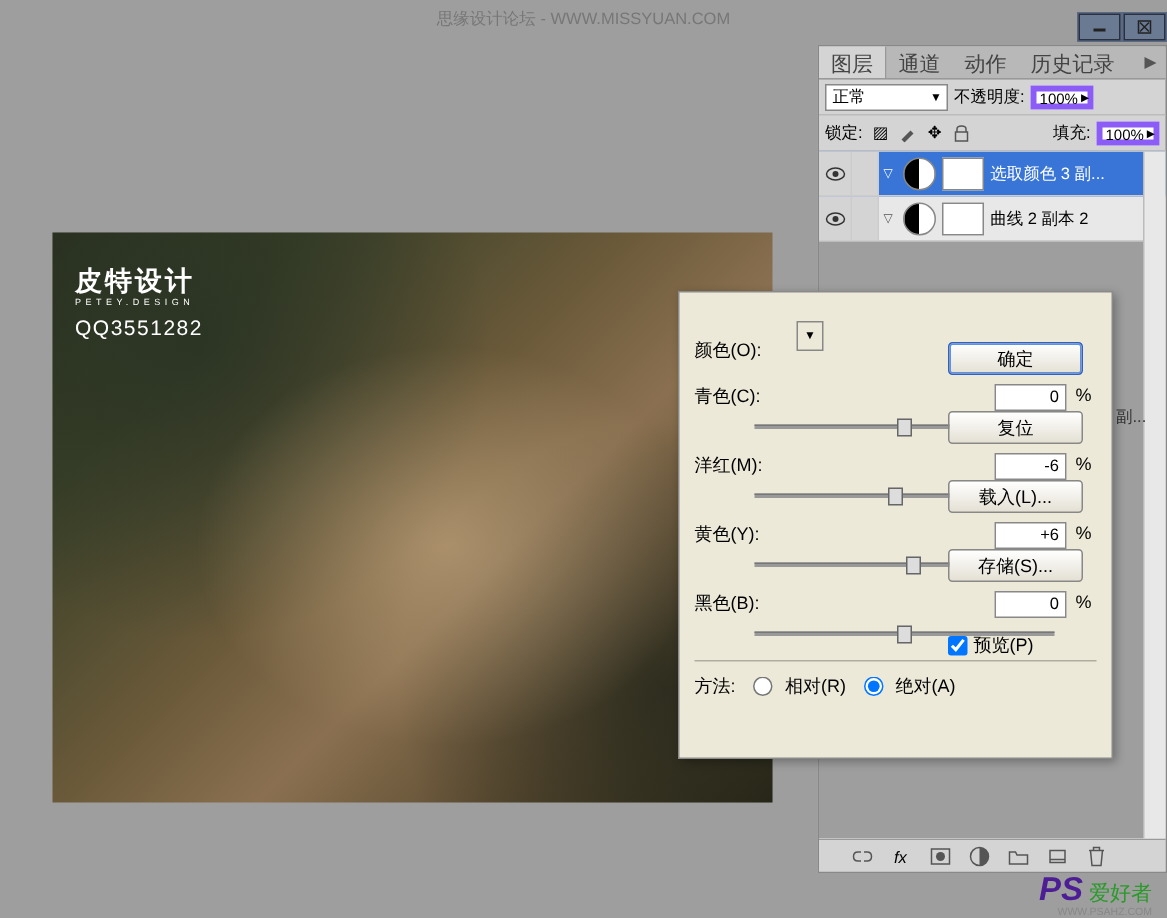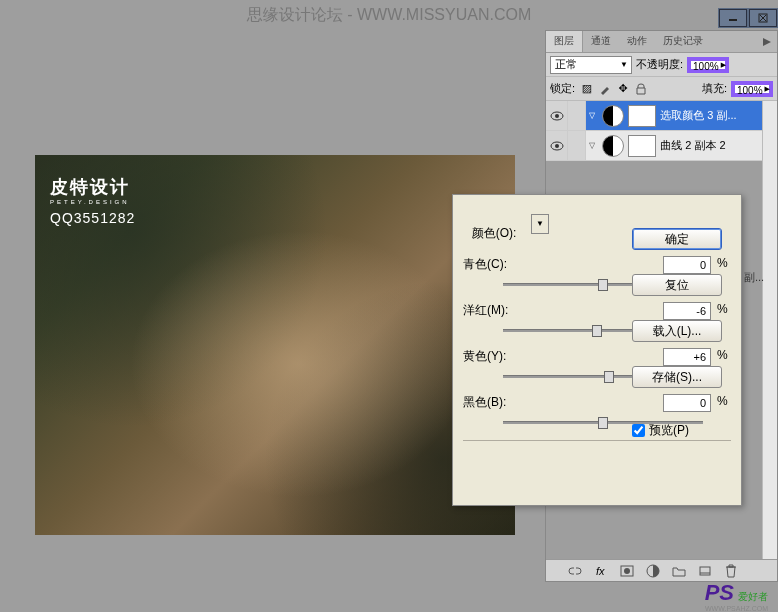--- a/index.html
+++ b/index.html
@@ -12,31 +12,31 @@
 }
 .photo-bg::before {
   content: ""; position: absolute; inset: 0;
   background: radial-gradient(ellipse at 55% 55%, rgba(200,170,130,0.6) 0%, transparent 45%),
               radial-gradient(circle at 20% 20%, rgba(40,50,35,0.8) 0%, transparent 40%),
               radial-gradient(circle at 85% 80%, rgba(30,35,25,0.7) 0%, transparent 35%);
 }
 .watermark-logo { position: absolute; left: 15px; top: 20px; color: #fff; font-size: 18px; font-weight: bold; letter-spacing: 2px; }
 .watermark-logo small { display: block; font-size: 6px; letter-spacing: 3px; font-weight: normal; }
 .watermark-qq { position: absolute; left: 15px; top: 55px; color: #fff; font-size: 14px; letter-spacing: 1px; }
-.top-watermark { position: absolute; left: 50%; top: 5px; transform: translateX(-50%); font-size: 16px; color: #777; }
+.top-watermark { position: absolute; left: 50%; top: 5px; transform: translateX(-50%); font-size: 11px; color: #777; }
 
 
 .layers-panel {
   position: absolute; right: 0; top: 30px; width: 233px; height: 552px;
   background: #d4d4d4; border: 1px solid #888; display: flex; flex-direction: column;
 }
 .panel-titlebar { position: absolute; right: 0; top: 8px; width: 60px; height: 20px; background: #5a6a82; display: flex; }
 .panel-titlebar .tbtn { width: 28px; height: 18px; border: 1px solid #2a3040; background: #6a7a92; margin: 1px; display: flex; align-items: center; justify-content: center; }
 .panel-titlebar svg { fill: #222; }
-.panel-tabs { display: flex; background: #b8b8b8; height: 22px; font-size: 10px; border-bottom: 1px solid #999; }
+.panel-tabs { display: flex; background: #b8b8b8; height: 22px; font-size: 14px; border-bottom: 1px solid #999; }
 .panel-tab { padding: 3px 8px; cursor: pointer; color: #444; }
 .panel-tab.active { background: #d4d4d4; border-right: 1px solid #999; }
 .panel-menu { margin-left: auto; width: 20px; display: flex; align-items: center; justify-content: center; }
 .panel-row { display: flex; align-items: center; height: 24px; padding: 2px 4px; font-size: 11px; gap: 4px; border-bottom: 1px solid #bbb; }
 .blend-select { width: 82px; height: 18px; font-size: 11px; background: #fff; border: 1px solid #888; padding-left: 4px; display: flex; align-items: center; justify-content: space-between; }
 .blend-select .tri { font-size: 8px; margin-right: 3px; }
 .pct-box { width: 42px; height: 16px; background: #fff; border: 4px solid #8b5cf6; font-size: 10px; display: flex; padding-left: 2px; }
 .pct-box .tri { font-size: 7px; margin-left: 2px; }
 .lock-icons { display: flex; gap: 2px; }
 .lock-icons .li { width: 16px; height: 16px; display: flex; align-items: center; justify-content: center; font-size: 11px; }
@@ -63,21 +63,21 @@
 .dialog {
   position: absolute; left: 452px; top: 194px; width: 290px; height: 312px;
   background: #ece9d8; border: 1px solid #8a8a8a;
   box-shadow: 2px 2px 6px rgba(0,0,0,0.3);
 }
 .dialog-title { height: 24px; background: linear-gradient(#fff,#d8d4c8); border-bottom: 1px solid #b0aca0; display: flex; align-items: center; padding: 0 4px; font-size: 12px; }
 .dialog-title .txt { flex: 1; }
 .dialog-close { width: 28px; height: 16px; background: #c75050; border: 1px solid #8a2020; display: flex; align-items: center; justify-content: center; color: #fff; font-size: 10px; border-radius: 2px; }
 .dialog-body { padding: 10px 10px; font-size: 12px; }
 .color-row { display: flex; align-items: center; margin-bottom: 14px; gap: 6px; }
-.color-label { width: 62px; text-align: center; margin-top: 20px; }
+.color-label { width: 62px; text-align: left; margin-top: 20px; }
 .color-select { width: 100px; height: 20px; background: #3875d7; color: #fff; display: flex; align-items: center; padding-left: 4px; border: 1px solid #5588e0; }
 .color-swatch { width: 16px; height: 14px; background: #fff; border: 1px solid #888; margin-right: 4px; }
 .color-dd { width: 18px; height: 20px; background: #ece9d8; border: 1px solid #888; display: flex; align-items: center; justify-content: center; }
 
 .slider-row { display: flex; align-items: flex-start; margin-bottom: 4px; gap: 6px; }
 .slider-row .sl-label { width: 62px; }
 .slider-row .sl-val { width: 48px; height: 18px; border: 1px solid #888; background: #fff; text-align: right; padding-right: 4px; font-size: 11px; line-height: 16px; }
 .slider-row .sl-pct { width: 14px; }
 .slider-track { width: 200px; height: 14px; position: relative; margin-left: 40px; margin-bottom: 10px; }
 .slider-track::before { content: ""; position: absolute; left: 0; right: 0; top: 5px; height: 2px; background: #999; border-top: 1px solid #777; }
@@ -88,21 +88,21 @@
 .method-row input[type=radio] { margin: 0 2px 0 6px; }
 
 .side-buttons { position: absolute; left: 632px; top: 228px; width: 90px; display: flex; flex-direction: column; gap: 24px; z-index: 5; }
 .side-buttons button { height: 22px; font-size: 12px; background: linear-gradient(#fff,#e4e0d4); border: 1px solid #888; border-radius: 3px; cursor: pointer; }
 .side-buttons button.primary { border: 1px solid #3060c0; box-shadow: 0 0 0 1px #6090e0 inset; }
 .preview-chk { display: flex; align-items: center; gap: 4px; font-size: 12px; margin-top: 10px; }
 .side-extra { position: absolute; left: 744px; top: 270px; width: 30px; font-size: 11px; color: #333; }
 
 .ps-logo { position: absolute; right: 10px; bottom: 6px; font-size: 22px; font-weight: bold; font-style: italic; }
 .ps-logo .p { color: #4c1d95; }
-.ps-logo .cn { font-size: 10px; color: #2a9a2a; font-style: normal; font-weight: normal; margin-left: 4px; }
+.ps-logo .cn { font-size: 14px; color: #2a9a2a; font-style: normal; font-weight: normal; margin-left: 4px; }
 .ps-url { position: absolute; right: 10px; bottom: 0; font-size: 7px; color: #888; }
 </style>
 </head>
 <body>
 
 <div class="top-watermark">思缘设计论坛 - WWW.MISSYUAN.COM</div>
 
 <div class="photo-bg">
   <div class="watermark-logo">
     <span>皮特设计</span><small>PETEY.DESIGN</small>
@@ -290,20 +290,27 @@
       <span class="sl-label">黑色(B):</span>
       <span style="flex:1"></span>
       <div class="sl-val">0</div>
       <span class="sl-pct">%</span>
     </div>
     <div class="slider-track">
         <div class="slider-thumb" style="left:50%"></div>
       </div>
 
     <hr>
+    <div class="method-row">
+      <span>方法:</span>
+      <input type="radio" name="m" style="">
+      <span>相对(R)</span>
+      <input type="radio" name="m" checked="" style="">
+      <span>绝对(A)</span>
+    </div>
   </div>
 </div>
 
 <div class="side-buttons">
   <button class="primary">确定</button>
   <button>复位</button>
   <button>载入(L)...</button>
   <button>存储(S)...</button>
   <label class="preview-chk">
     <input type="checkbox" checked="" style="">

